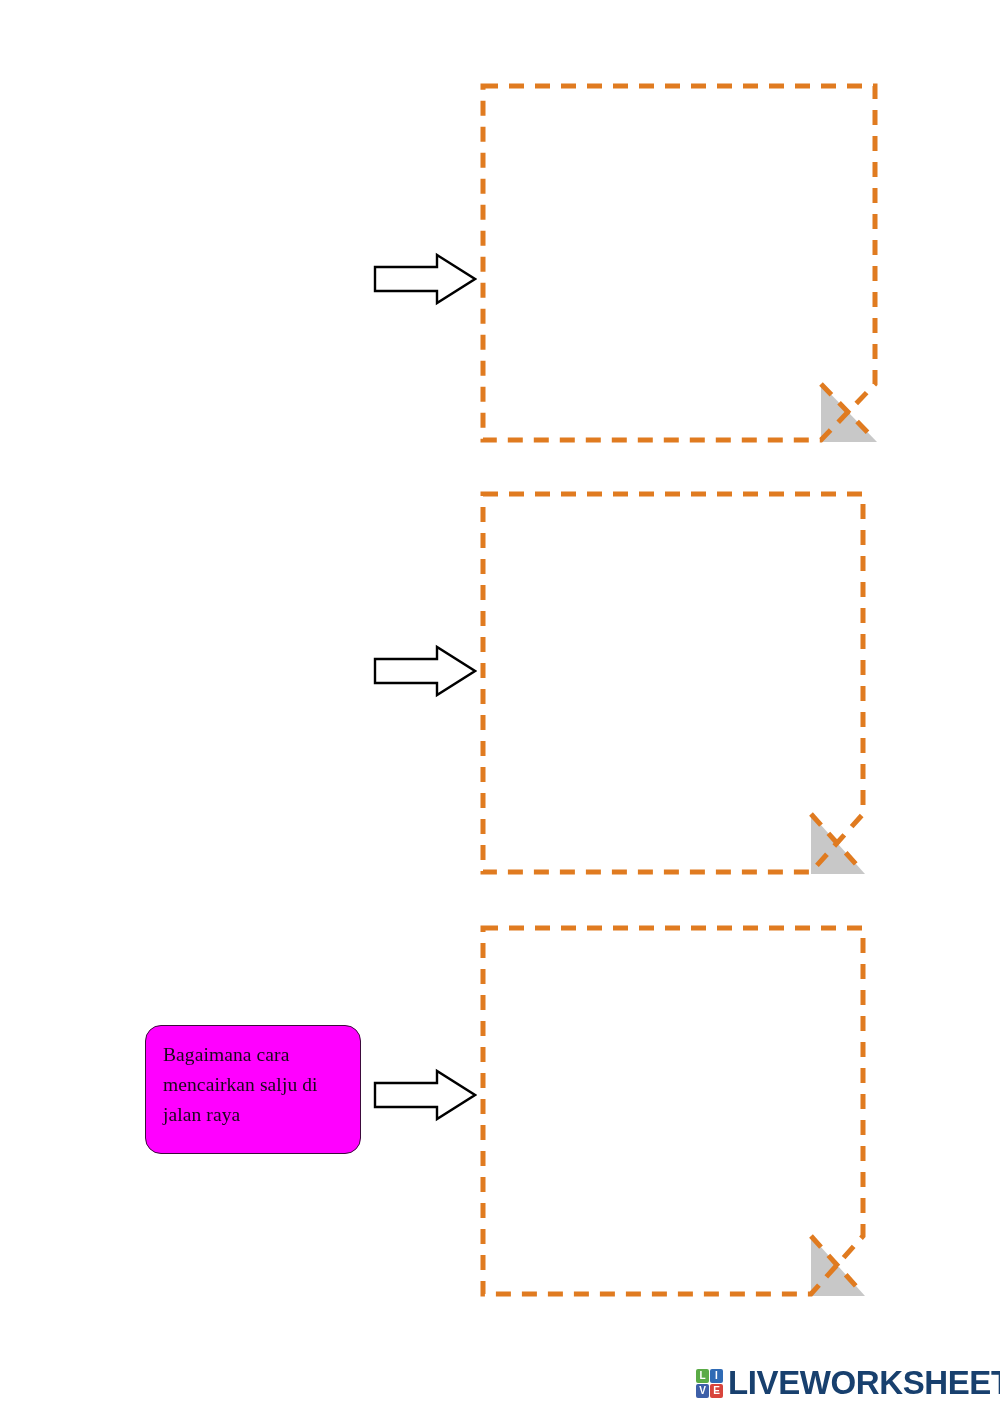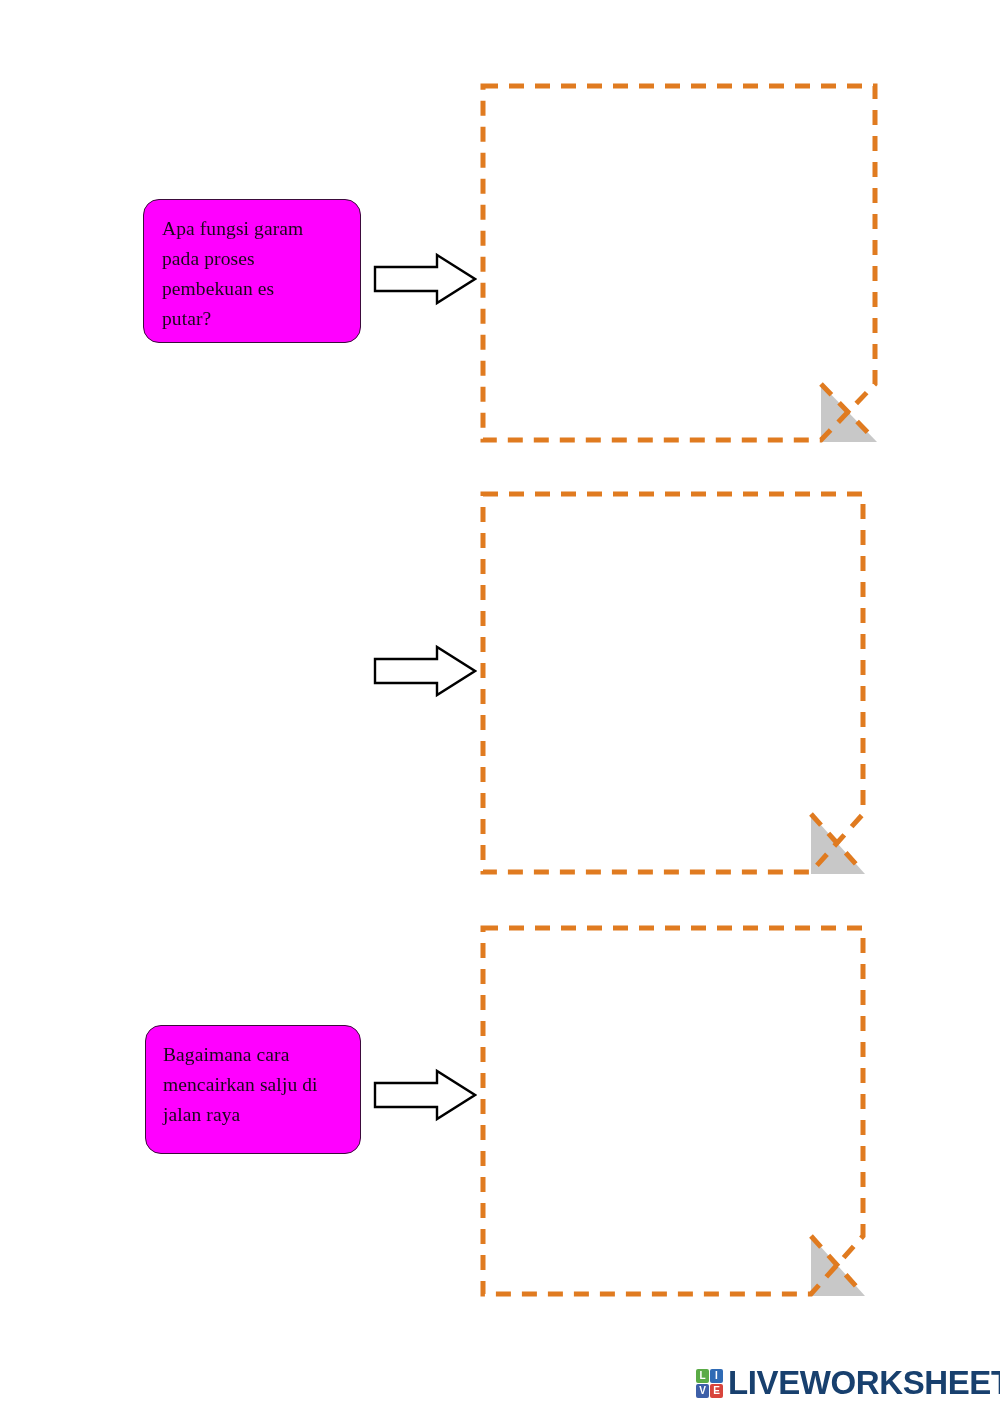--- a/index.html
+++ b/index.html
@@ -109,26 +109,20 @@
     letter-spacing: -0.4px;
     color: #18406e;
     line-height: 34px;
   }
 </style>
 </head>
 <body>
 
 <div class="worksheet">
 
-  <div class="question-box q1">
-    <span class="question-text">Apa fungsi garam
-pada proses
-pembekuan es
-putar?</span>
-  </div>
 
   <div class="arrow a1">
     <svg viewBox="0 0 104 54" preserveAspectRatio="none">
       <polygon points="2,15 64,15 64,3 102,27 64,51 64,39 2,39" fill="#FFFFFF" stroke="#000000" stroke-width="2.4" stroke-linejoin="miter"></polygon>
     </svg>
   </div>
 
   <div class="answer-box ans1">
     <svg viewBox="0 0 396 358" preserveAspectRatio="none">
       <polygon points="340,300 396,358 340,358" fill="#C8C8C8" stroke="none"></polygon>

